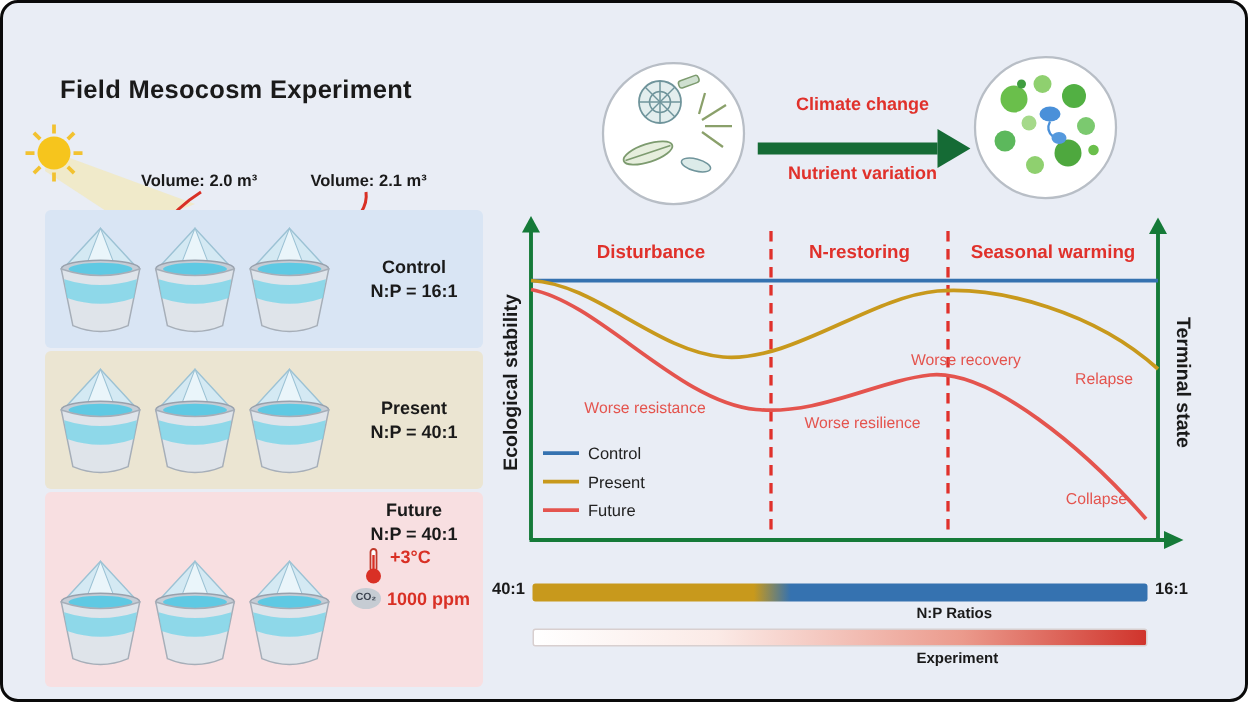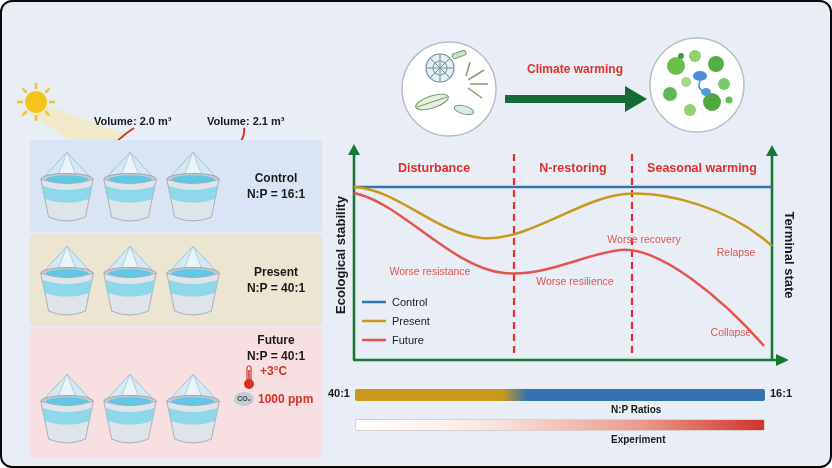--- a/index.html
+++ b/index.html
@@ -49,20 +49,21 @@
         <ellipse cx="32" cy="30" rx="22" ry="4.2" fill="#5fc9e3"></ellipse>
         <path d="M5,30 Q32,39 59,30 L51,69 Q32,77 13,69 Z" fill="#dfe4ea" stroke="#a6aeb8" stroke-width="1"></path>
         <path d="M7,37 Q32,45 57,37 L55,50 Q32,58 9,50 Z" fill="#79d4e9" opacity="0.8"></path>
       </g>
       <marker id="redarrow" markerWidth="8" markerHeight="8" refX="6" refY="3" orient="auto">
         <path d="M0,0 L7,3 L0,6 Z" fill="#d93025"></path>
       </marker>
     </defs>
   </svg>
 
+  <div class="abs title" style="left:38px;top:48px">Field Mesocosm Experiment</div>
 
   <svg class="abs" style="left:28px;top:98px" width="100" height="52">
     <polygon points="2,0 100,36 58,52 0,14" fill="#f7e7a0" opacity="0.5"></polygon>
   </svg>
   <svg class="abs" style="left:12px;top:78px" width="44" height="44">
     <g stroke="#f2c230" stroke-width="2.5">
       <line x1="22" y1="3" x2="22" y2="9"></line>
         <line x1="22" y1="35" x2="22" y2="41"></line>
       <line x1="3" y1="22" x2="9" y2="22"></line>
         <line x1="35" y1="22" x2="41" y2="22"></line>
@@ -158,25 +159,26 @@
         <line x1="68" y1="40" x2="84" y2="30"></line>
           <line x1="70" y1="44" x2="88" y2="44"></line>
         <line x1="68" y1="48" x2="82" y2="58"></line>
           <line x1="66" y1="36" x2="70" y2="22"></line>
       </g>
       <ellipse cx="64" cy="70" rx="10" ry="4" fill="#dcebe9" stroke="#6f949b" transform="rotate(15 64 70)"></ellipse>
       <rect x="52" y="12" width="14" height="5" rx="2" fill="#cfe0d0" stroke="#7d9b6f" transform="rotate(-20 59 14)"></rect>
     </svg>
   </div>
 
-  <div class="arrowtxt" style="left:500px;top:60px">Climate warming</div>
+  <div class="arrowtxt" style="left:500px;top:60px">Climate change</div>
   <svg class="abs" style="left:503px;top:84px" width="142" height="26">
     <rect x="0" y="9" width="120" height="8" fill="#156b35"></rect>
     <polygon points="120,0 142,13 120,26" fill="#156b35"></polygon>
   </svg>
+  <div class="arrowtxt" style="left:500px;top:106px">Nutrient variation</div>
 
   <div class="circlebio" style="left:646px;top:34px;width:98px;height:98px">
     <svg width="98" height="98">
       <circle cx="49" cy="49" r="47" fill="#ffffff" stroke="#b8bec6" stroke-width="1.5"></circle>
       <circle cx="28" cy="30" r="9" fill="#6abf4b"></circle>
         <circle cx="47" cy="20" r="6" fill="#8fd06f"></circle>
       <circle cx="68" cy="28" r="8" fill="#52b043"></circle>
         <circle cx="76" cy="48" r="6" fill="#7bc96f"></circle>
       <circle cx="64" cy="66" r="9" fill="#4ea83e"></circle>
         <circle cx="42" cy="74" r="6" fill="#8fd06f"></circle>

